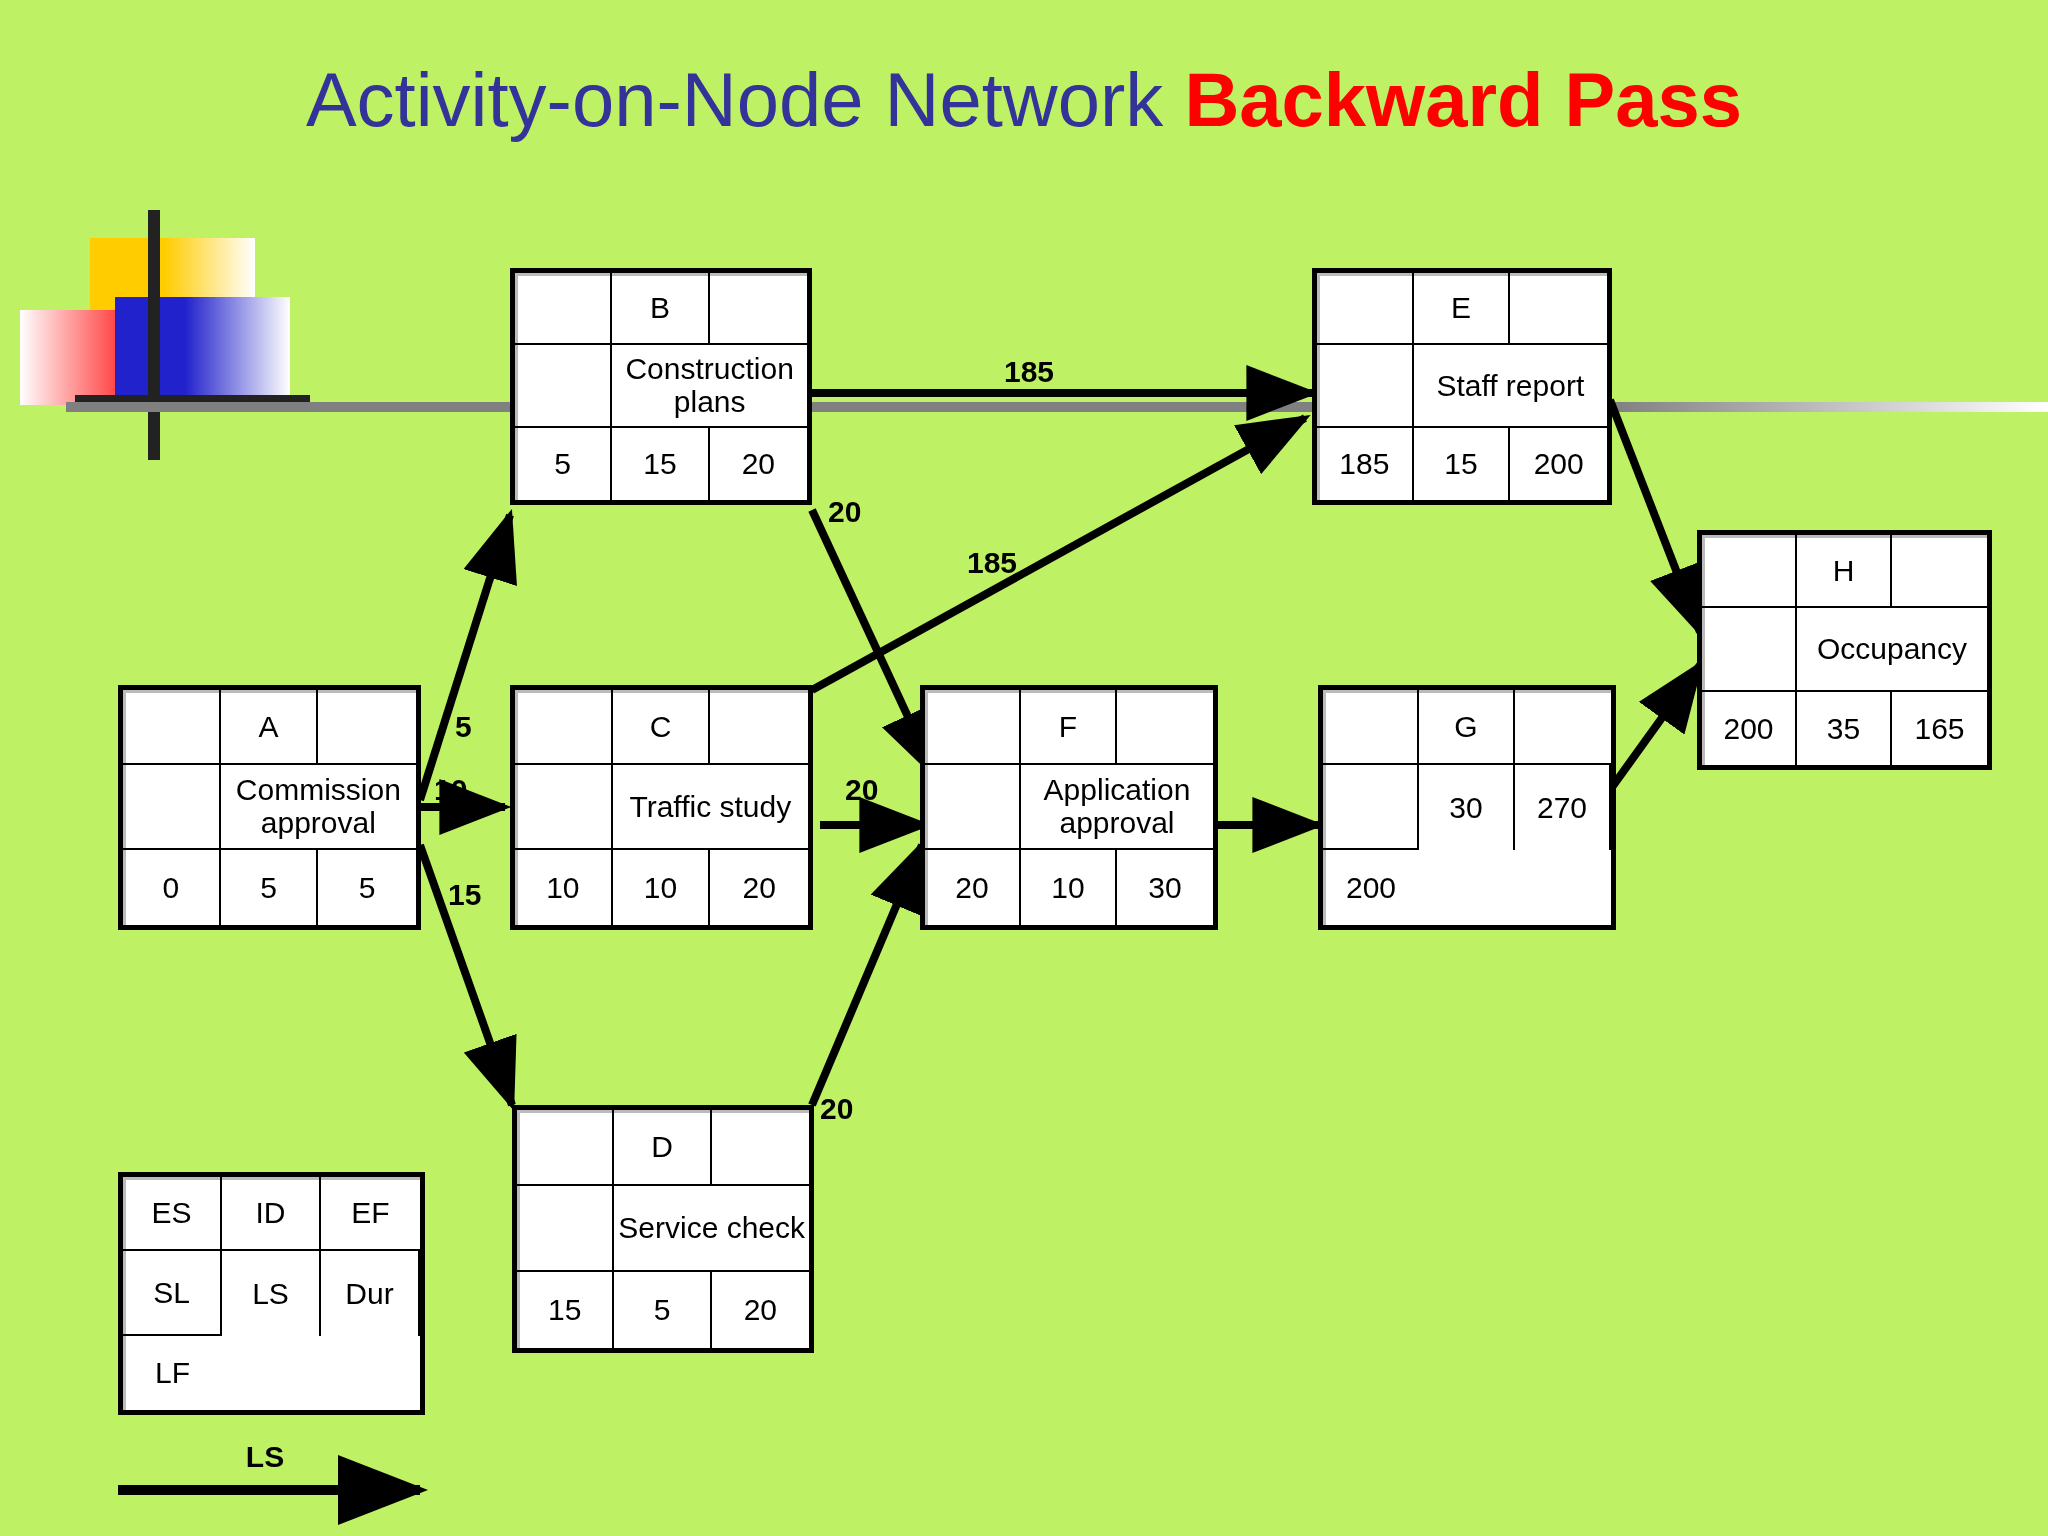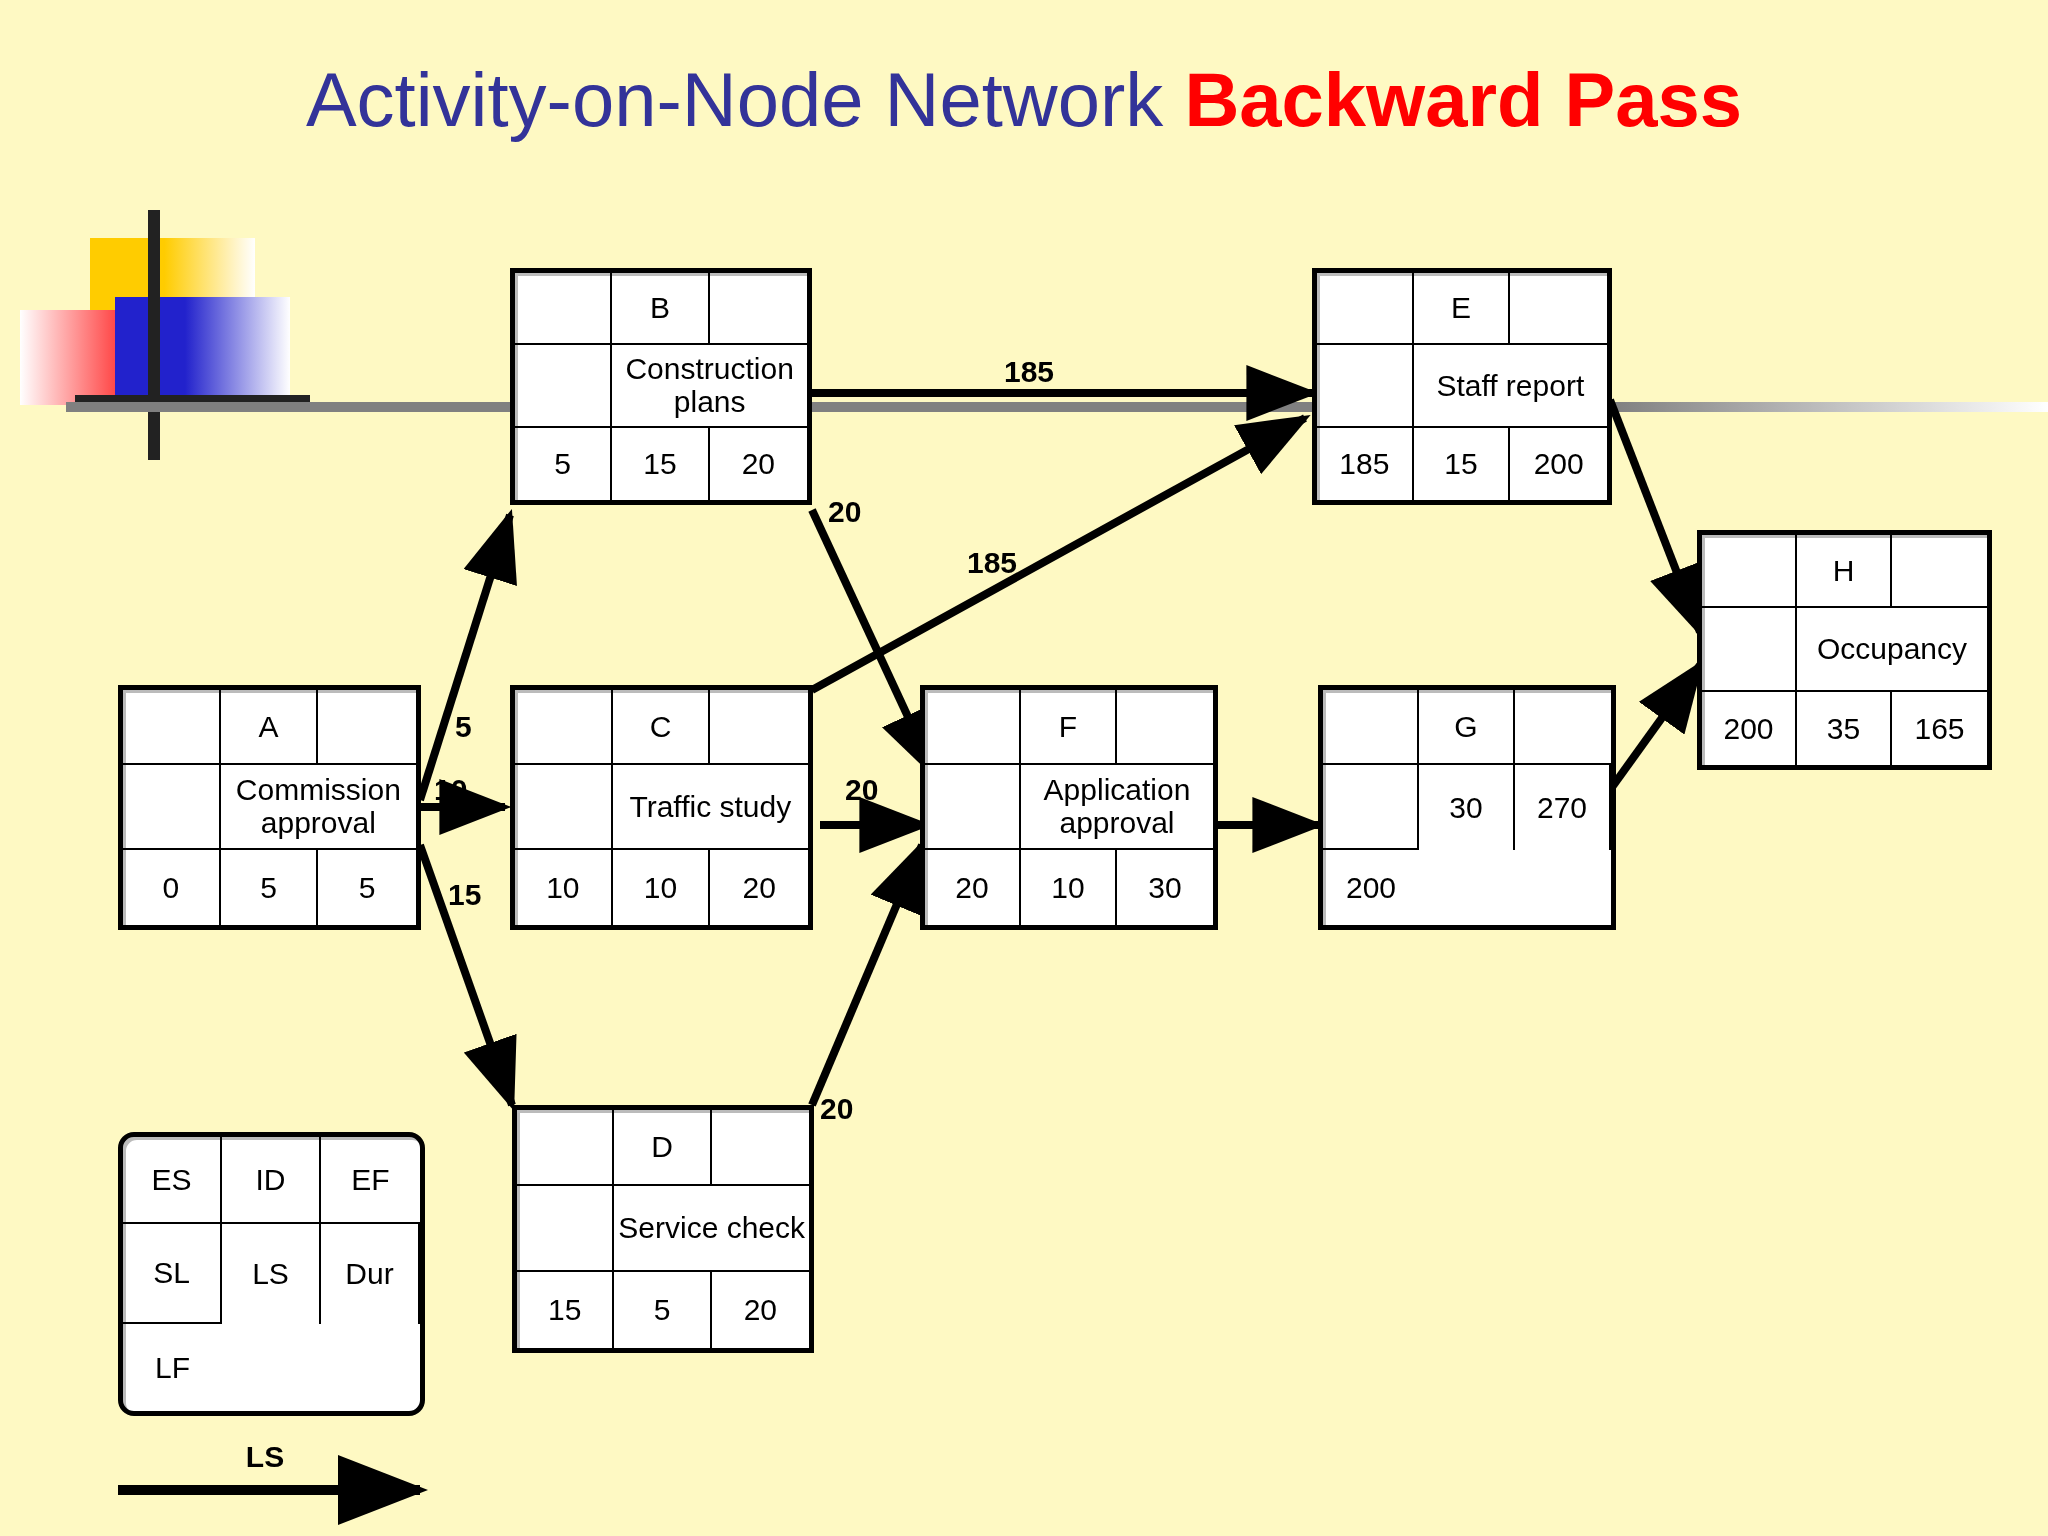--- a/index.html
+++ b/index.html
@@ -4,21 +4,21 @@
 <style>
   html, body {
     margin: 0;
     padding: 0;
     background: #ffffff;
   }
   #canvas {
     position: relative;
     width: 2048px;
     height: 1536px;
-    background: #fef9c3;
+    background: #bef264;
     overflow: hidden;
     font-family: "Liberation Sans", sans-serif;
   }
 
   
   #title {
     position: absolute;
     left: 0;
     top: 52px;
     width: 2048px;
@@ -279,21 +279,21 @@
       <div class="cell">D</div>
       <div class="cell nr"></div>
       <div class="cell"></div>
       <div class="cell desc nr">Service check</div>
       <div class="cell nb">15</div>
       <div class="cell nb">5</div>
       <div class="cell nb nr">20</div>
     </div>
   </div>
 
-  <div class="node" style="left:118px; top:1132px; width:307px; height:284px;border-radius:16px;">
+  <div class="node" style="left:118px; top:1172px; width:307px; height:243px;">
     <div class="node-grid">
       <div class="cell">ES</div>
       <div class="cell">ID</div>
       <div class="cell nr">EF</div>
       <div class="cell">SL</div>
       <div class="cell nb">LS</div>
       <div class="cell nb">Dur</div>
       <div class="cell nb nr">LF</div>
     </div>
   </div>

